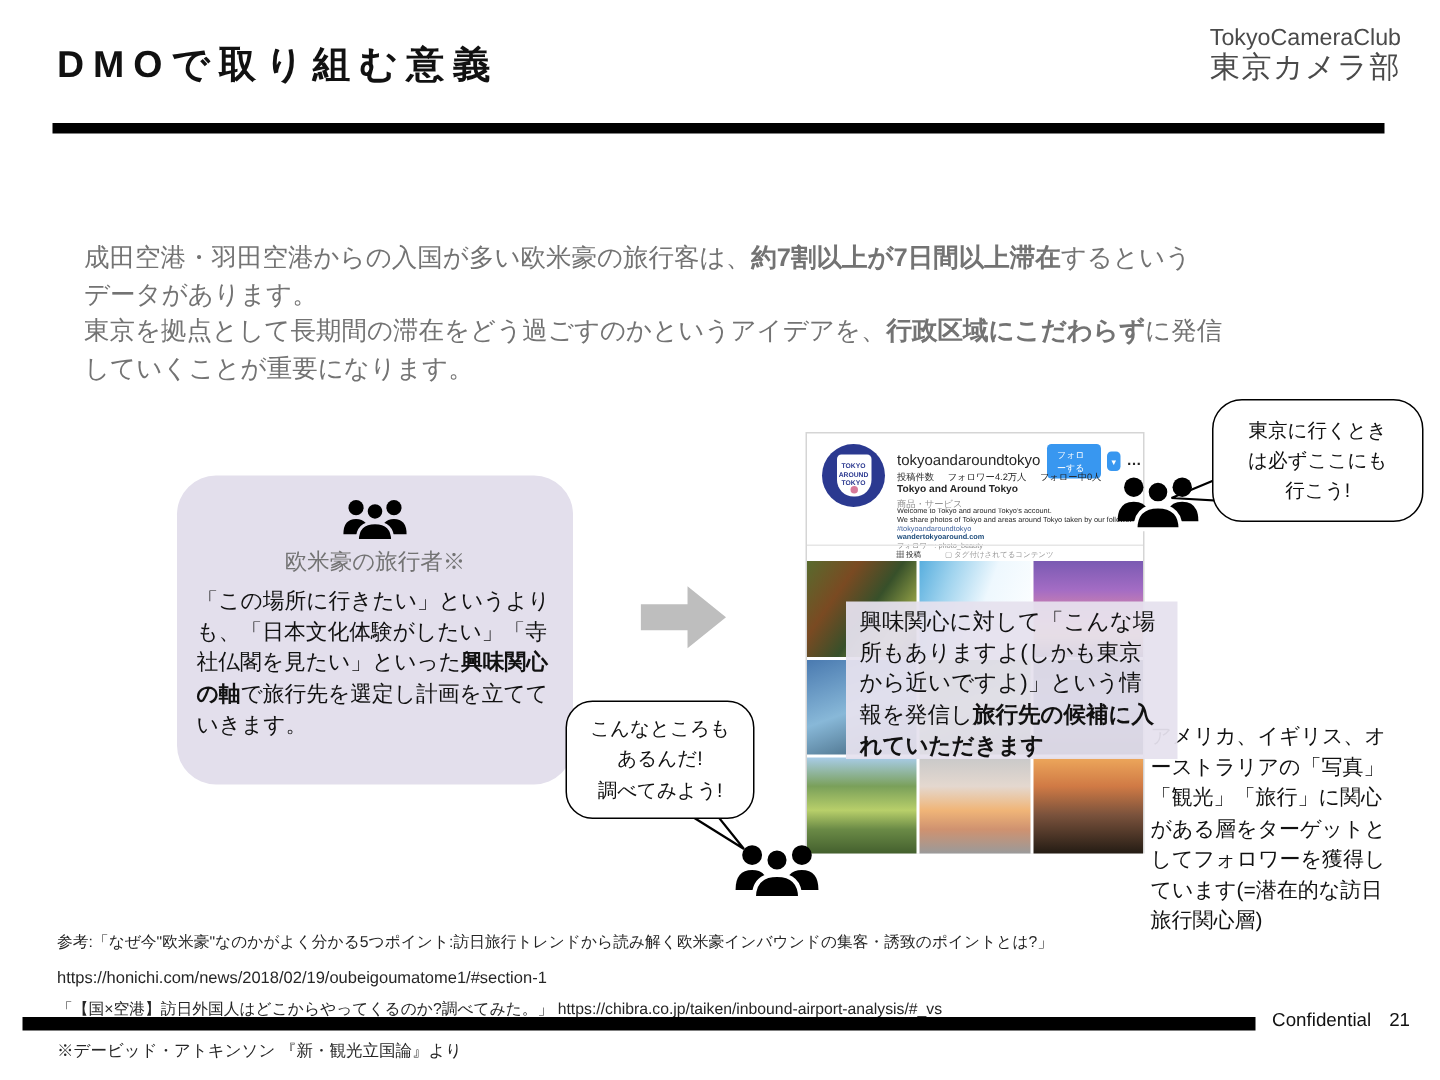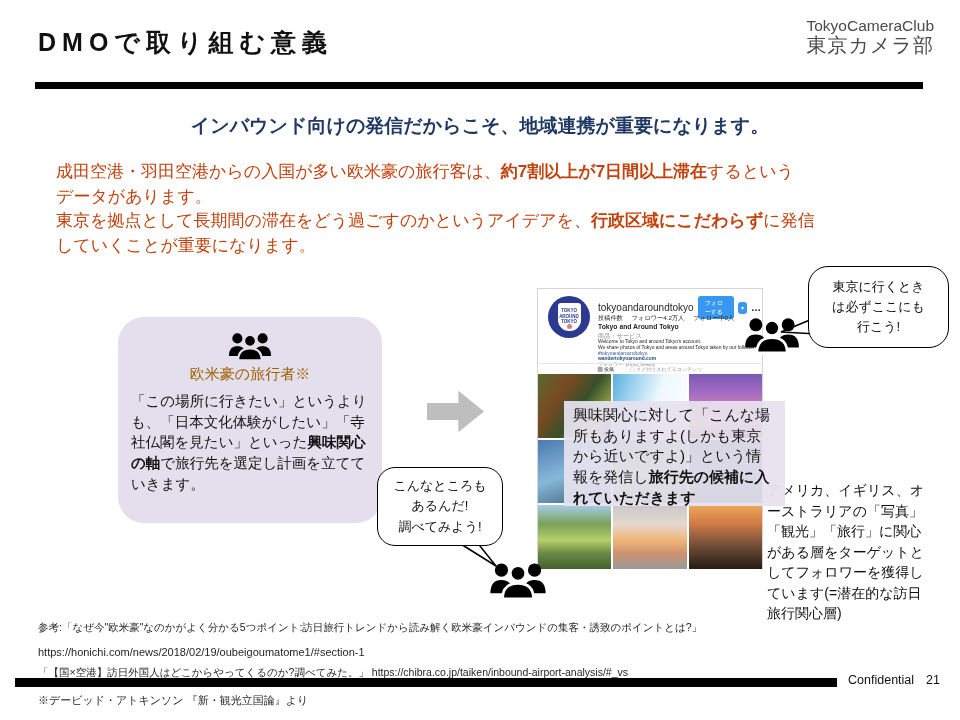--- a/index.html
+++ b/index.html
@@ -6,26 +6,26 @@
   .slide{position:relative;width:960px;height:720px;background:#fff;overflow:hidden;
          font-family:Liberation Sans, sans-serif;color:#111;}
   
   .title{position:absolute;left:38px;top:26px;font-size:25px;font-weight:700;letter-spacing:6px;color:#111;}
   .logo{position:absolute;right:26px;top:18px;text-align:right;color:#4a4a4a;line-height:1.08;}
   .logo-en{font-size:15.5px;}
   .logo-jp{font-size:20px;letter-spacing:1px;}
   .rule{position:absolute;left:35px;top:82px;width:888px;height:7px;background:#000;}
   .heading{position:absolute;left:0;top:113px;width:960px;text-align:center;
            font-size:19px;font-weight:700;color:#1F3864;}
-  .lead-body{position:absolute;left:56px;top:160px;width:856px;font-size:17px;line-height:24.5px;color:#c2410c;}
+  .lead-body{position:absolute;left:56px;top:160px;width:856px;font-size:17px;line-height:24.5px;color:#737373;}
   .lead-body b{font-weight:700;}
   
   .tbox{position:absolute;left:118px;top:317px;width:264px;height:206px;background:#E3DFEC;border-radius:26px;}
   .tbox .ppl{display:block;margin:13px auto 3px;width:44px;height:32px;}
-  .tbox-title{text-align:center;font-size:15px;color:#a16207;margin-bottom:7px;}
+  .tbox-title{text-align:center;font-size:15px;color:#737373;margin-bottom:7px;}
   .tbox-text{font-size:14.5px;line-height:1.43;padding:0 13px;color:#111;}
   
   .ppl{color:#111;}
   .ppl svg{width:100%;height:100%;display:block;}
   .ppl .front{stroke:#fff;stroke-width:2.5;}
   .tbox .ppl .front{stroke:#E3DFEC;}
   .ppl-bottom{position:absolute;left:489px;top:559px;width:58px;height:42px;z-index:5;}
   .ppl-right{position:absolute;left:744px;top:314px;width:56px;height:41px;z-index:5;}
   
   .arrow{position:absolute;left:427px;top:390px;width:57px;height:43px;background:#BEBEBE;
@@ -96,21 +96,20 @@
 
 <div class="slide">
 
   <div class="title">DMOで取り組む意義</div>
   <div class="logo">
     <div class="logo-en">TokyoCameraClub</div>
     <div class="logo-jp">東京カメラ部</div>
   </div>
   <div class="rule"></div>
 
-  <div class="heading">インバウンド向けの発信だからこそ、地域連携が重要になります。</div>
 
   <div class="lead-body">
     <span>成田空港・羽田空港からの入国が多い欧米豪の旅行客は、</span><b>約7割以上が7日間以上滞在</b><span>するという</span><br>
     <span>データがあります。</span><br>
     <span>東京を拠点として長期間の滞在をどう過ごすのかというアイデアを、</span><b>行政区域にこだわらず</b><span>に発信</span><br>
     <span>していくことが重要になります。</span>
   </div>
 
   <div class="tbox">
     <span class="ppl">

